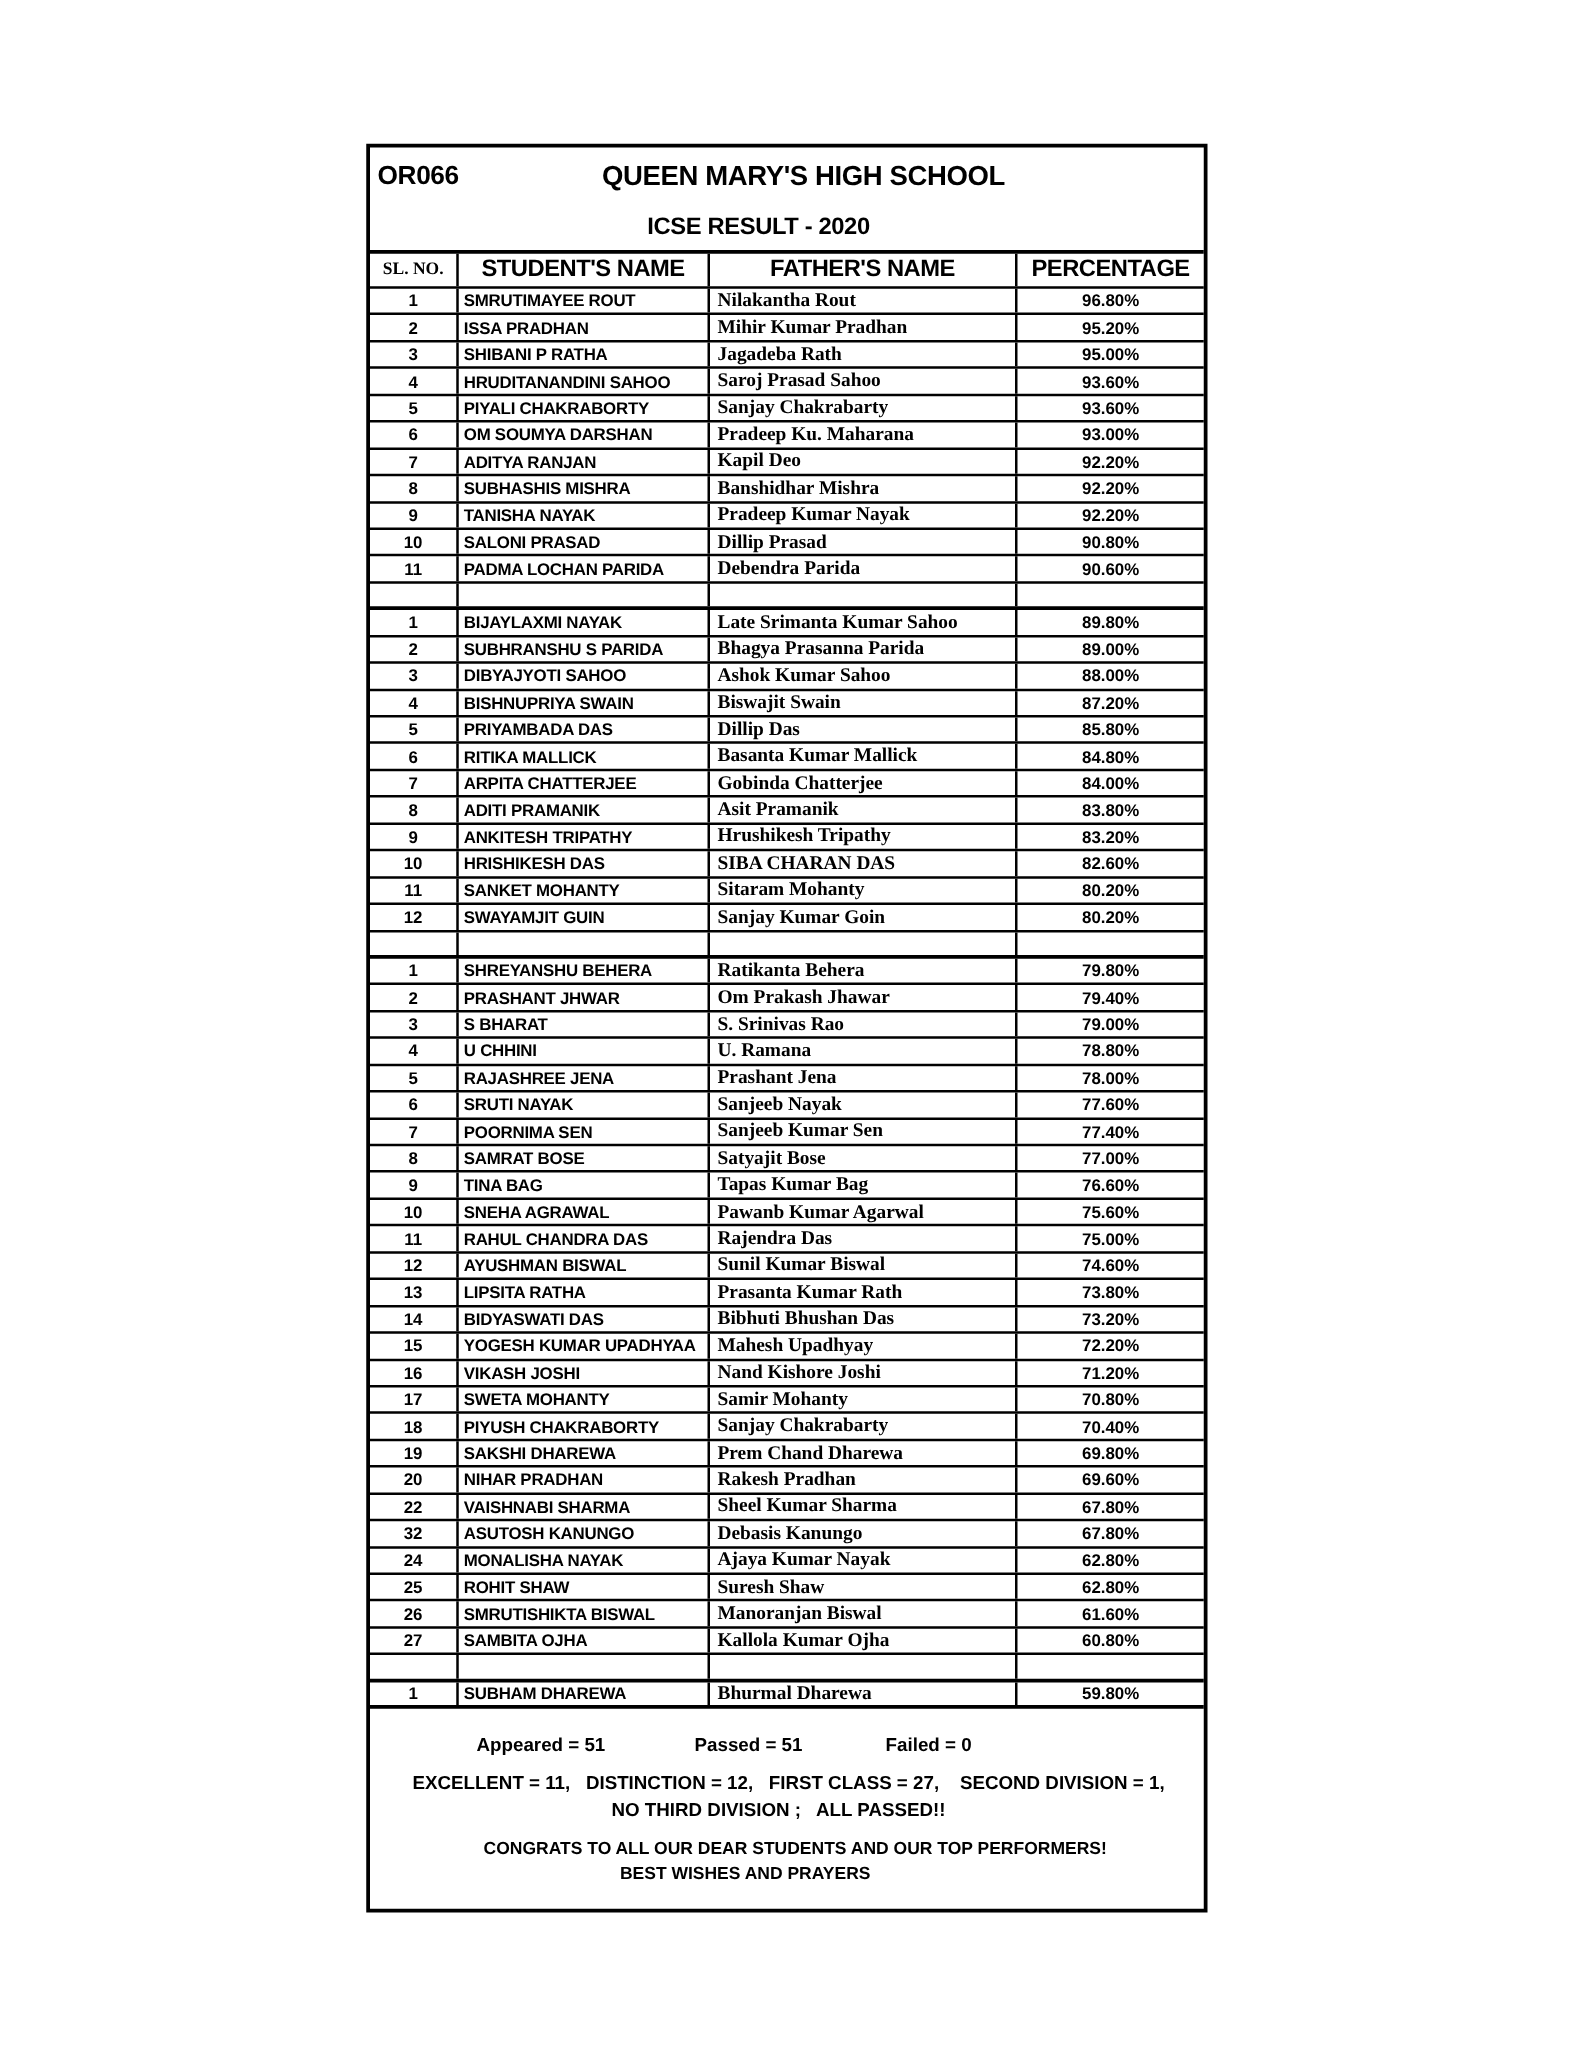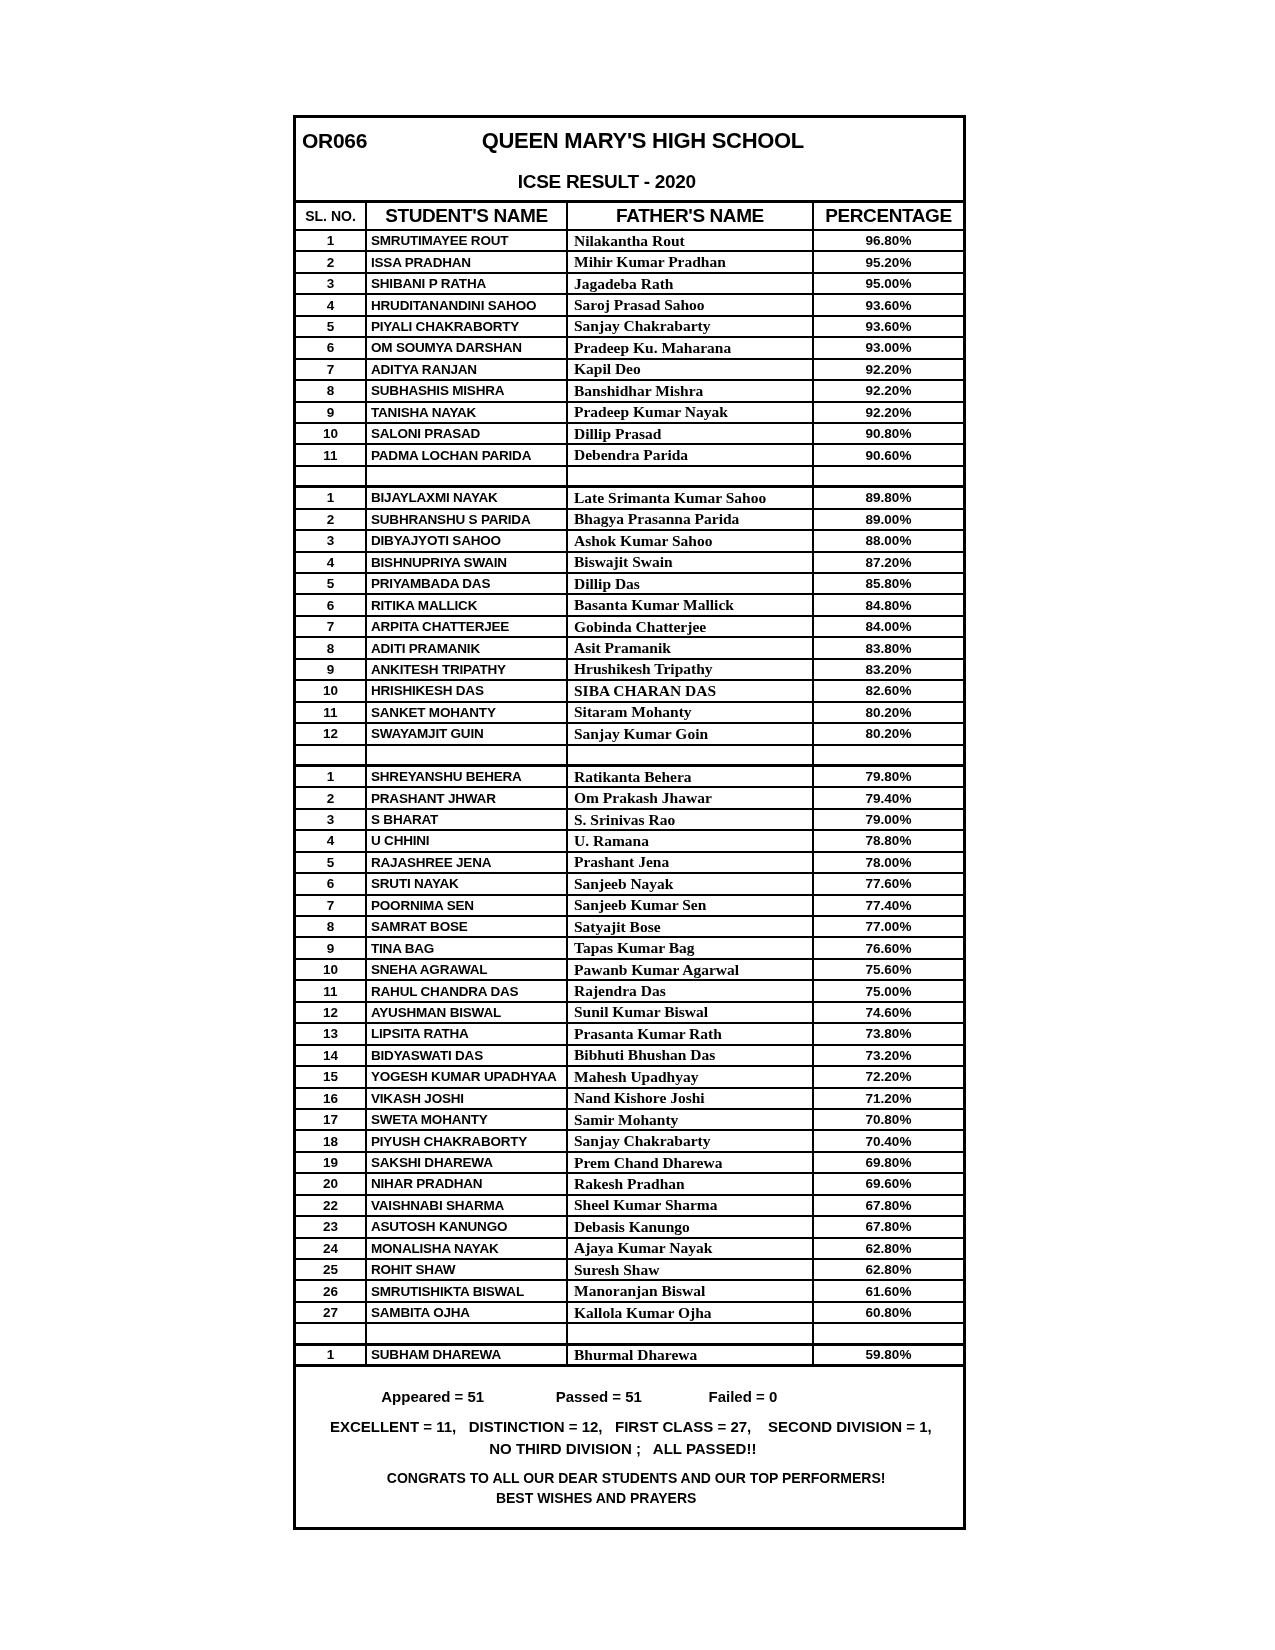--- a/index.html
+++ b/index.html
@@ -10,21 +10,21 @@
   
   .titlebox{position:relative;height:85px;border-bottom:3px solid #000;box-sizing:border-box;flex:0 0 auto;}
   .or066{position:absolute;left:6px;top:11px;font-size:21px;font-weight:bold;letter-spacing:-0.3px;}
   .school{position:absolute;left:47.8%;top:10px;transform:translateX(-50%);
           font-size:22px;font-weight:bold;white-space:nowrap;letter-spacing:-0.3px;margin-left:28px;}
   .icse{position:absolute;left:46.6%;top:53px;transform:translateX(-50%);
         font-size:19px;font-weight:bold;white-space:nowrap;letter-spacing:-0.3px;}
   
   .thead{display:flex;height:28px;border-bottom:2px solid #000;box-sizing:border-box;flex:0 0 auto;}
   .c{box-sizing:border-box;display:flex;align-items:center;overflow:hidden;}
-  .c-sl{width:71px;border-right:2px solid #000;}
+  .c-sl{width:71px;border-right:2px solid #000;font-family:Liberation Serif, serif;}
   .c-student{width:201px;border-right:2px solid #000;}
   .c-father{width:246px;border-right:2px solid #000;}
   .c-pct{flex:1;}
   .thead .c{justify-content:center;font-weight:bold;font-size:19px;letter-spacing:-0.4px;}
   .thead .c-sl{font-size:14px;letter-spacing:0;}
   
   .tbody{flex:0 0 auto;}
   .trow{display:flex;height:21.45px;border-bottom:2px solid #000;box-sizing:border-box;}
   .trow:last-child{border-bottom-width:3px;}
   .trow.sep{border-bottom-width:3px;}
@@ -336,21 +336,21 @@
           <div class="c father">Rakesh Pradhan</div>
           <div class="c pct">69.60%</div>
         </div>
         <div class="trow">
           <div class="c sl">22</div>
           <div class="c student">VAISHNABI SHARMA</div>
           <div class="c father">Sheel Kumar Sharma</div>
           <div class="c pct">67.80%</div>
         </div>
         <div class="trow">
-          <div class="c sl">23</div>
+          <div class="c sl">32</div>
           <div class="c student">ASUTOSH KANUNGO</div>
           <div class="c father">Debasis Kanungo</div>
           <div class="c pct">67.80%</div>
         </div>
         <div class="trow">
           <div class="c sl">24</div>
           <div class="c student">MONALISHA NAYAK</div>
           <div class="c father">Ajaya Kumar Nayak</div>
           <div class="c pct">62.80%</div>
         </div>

